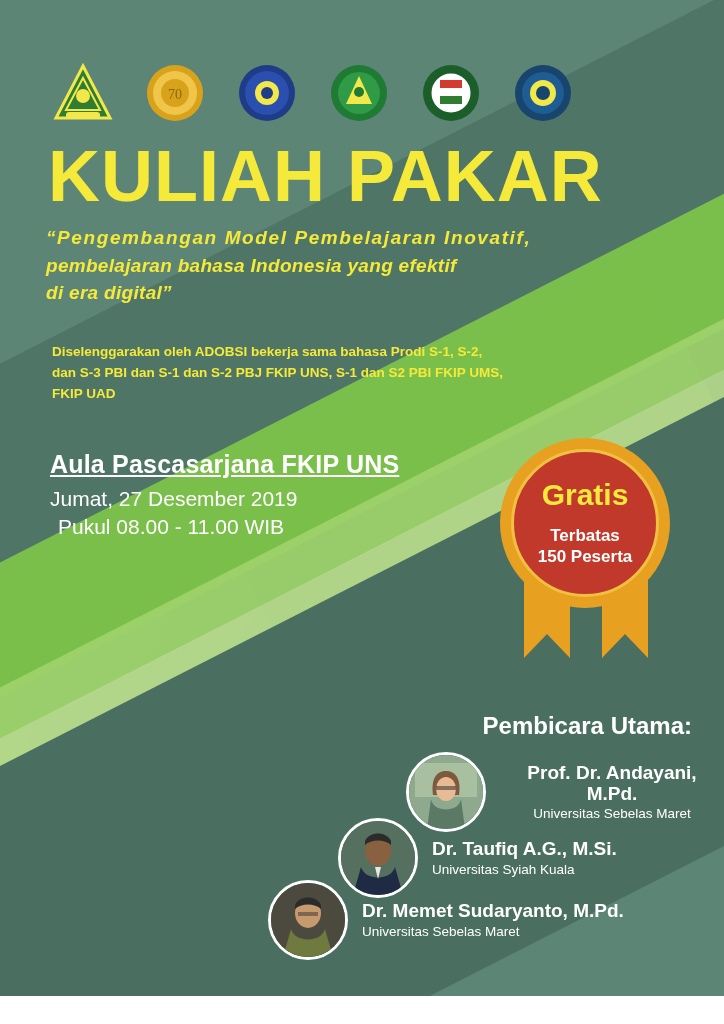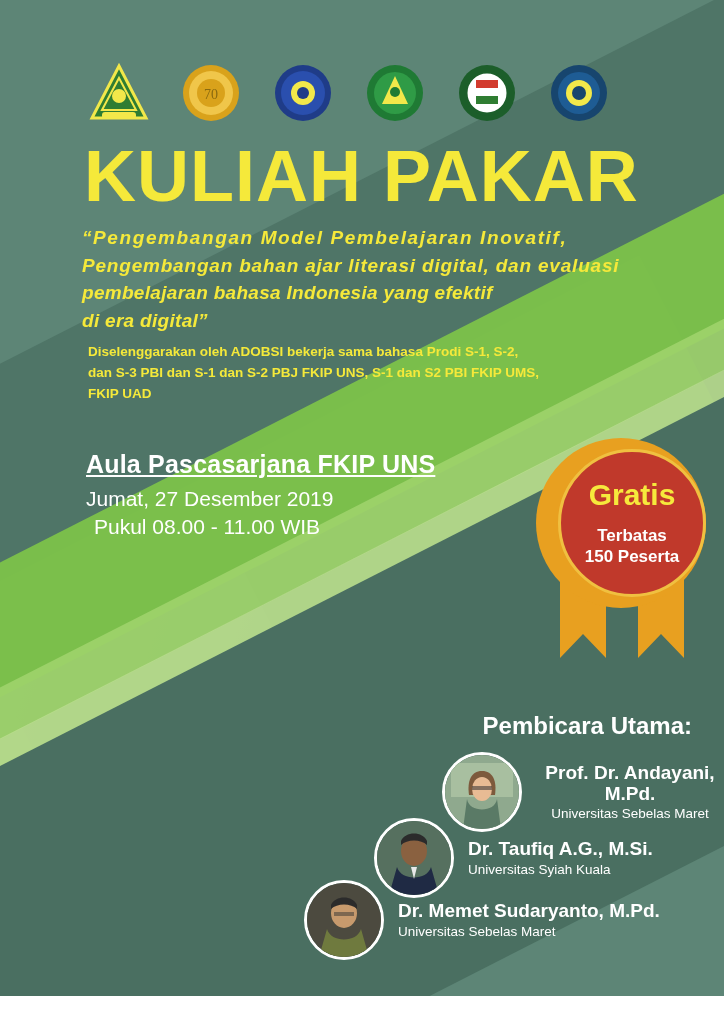--- a/index.html
+++ b/index.html
@@ -7,21 +7,20 @@
     width: 724px; height: 1024px;
     font-family: "Liberation Sans", sans-serif;
     background: #ffffff;
     overflow: hidden;
   }
   .poster {
     position: relative;
     width: 724px; height: 1024px;
     background: #5d8576;
     overflow: hidden;
-    padding-left: 36px;
   }
   
   .band {
     position: absolute;
     transform-origin: top left;
     pointer-events: none;
   }
   .band-dark {
     width: 1400px; height: 560px;
     left: -130px; top: 430px;
@@ -112,21 +111,21 @@
   .venue .date  { font-size: 21px; margin-top: 8px; }
   .venue .time  { font-size: 21px; margin-top: 4px; margin-left: 8px; }
 
   
   .badge-wrap { position: absolute; left: 490px; top: 438px; width: 190px; height: 230px; }
   .ribbons { position: absolute; left: 28px; top: 120px; }
   .badge-circle {
     position: absolute; left: 10px; top: 0;
     width: 170px; height: 170px; border-radius: 50%;
     background: #e8a020;
-    display: flex; align-items: center; justify-content: flex-end;
+    display: flex; align-items: center; justify-content: center;
   }
   .badge-inner {
     width: 148px; height: 148px; border-radius: 50%;
     background: #c0392b;
     border: 3px solid #f0c040;
     display: flex; flex-direction: column;
     align-items: center; justify-content: center;
     color: #fff; text-align: center;
   }
   .badge-inner .g { font-size: 30px; font-weight: bold; color: #f6e93c; line-height: 1; }
@@ -217,21 +216,20 @@
           <circle cx="31" cy="31" r="13" fill="#f2e84a"></circle>
           <circle cx="31" cy="31" r="7" fill="#17456e"></circle>
         </svg>
       </div>
     </div>
 
     <div class="title">KULIAH PAKAR</div>
 
     <div class="subtitle">
       <div class="l1">“Pengembangan Model Pembelajaran Inovatif,</div>
-      <div class="l2">Pengembangan bahan ajar literasi digital, dan evaluasi</div>
       <div>pembelajaran bahasa Indonesia yang efektif</div>
       <div>di era digital”</div>
     </div>
 
     <div class="organizer">
       <div>Diselenggarakan oleh ADOBSI  bekerja sama bahasa Prodi S-1, S-2,</div>
       <div>dan S-3 PBI dan S-1 dan S-2 PBJ FKIP UNS, S-1 dan S2 PBI FKIP UMS,</div>
       <div>FKIP UAD</div>
     </div>
 

